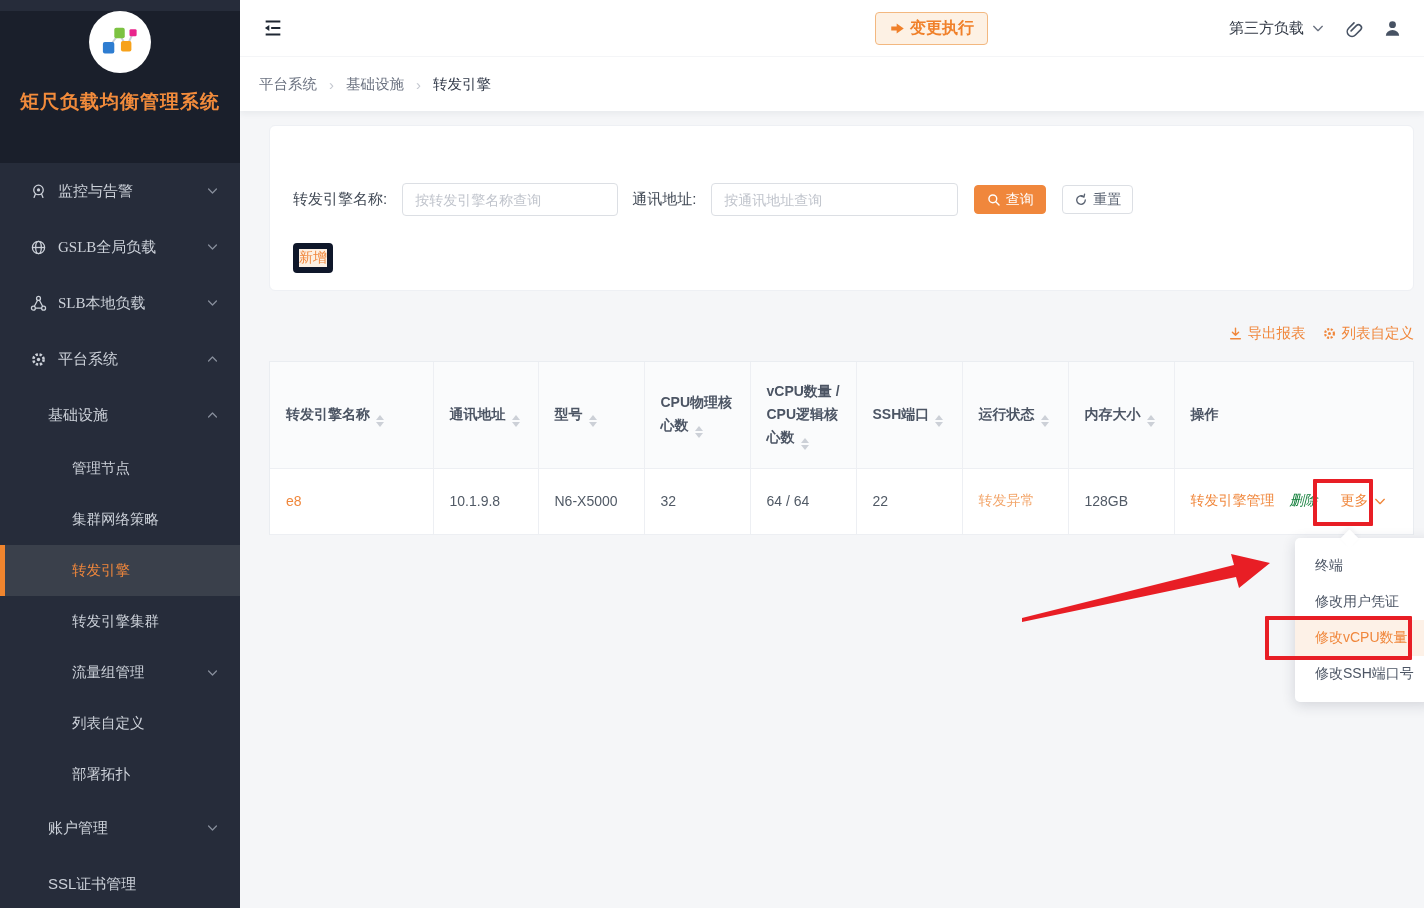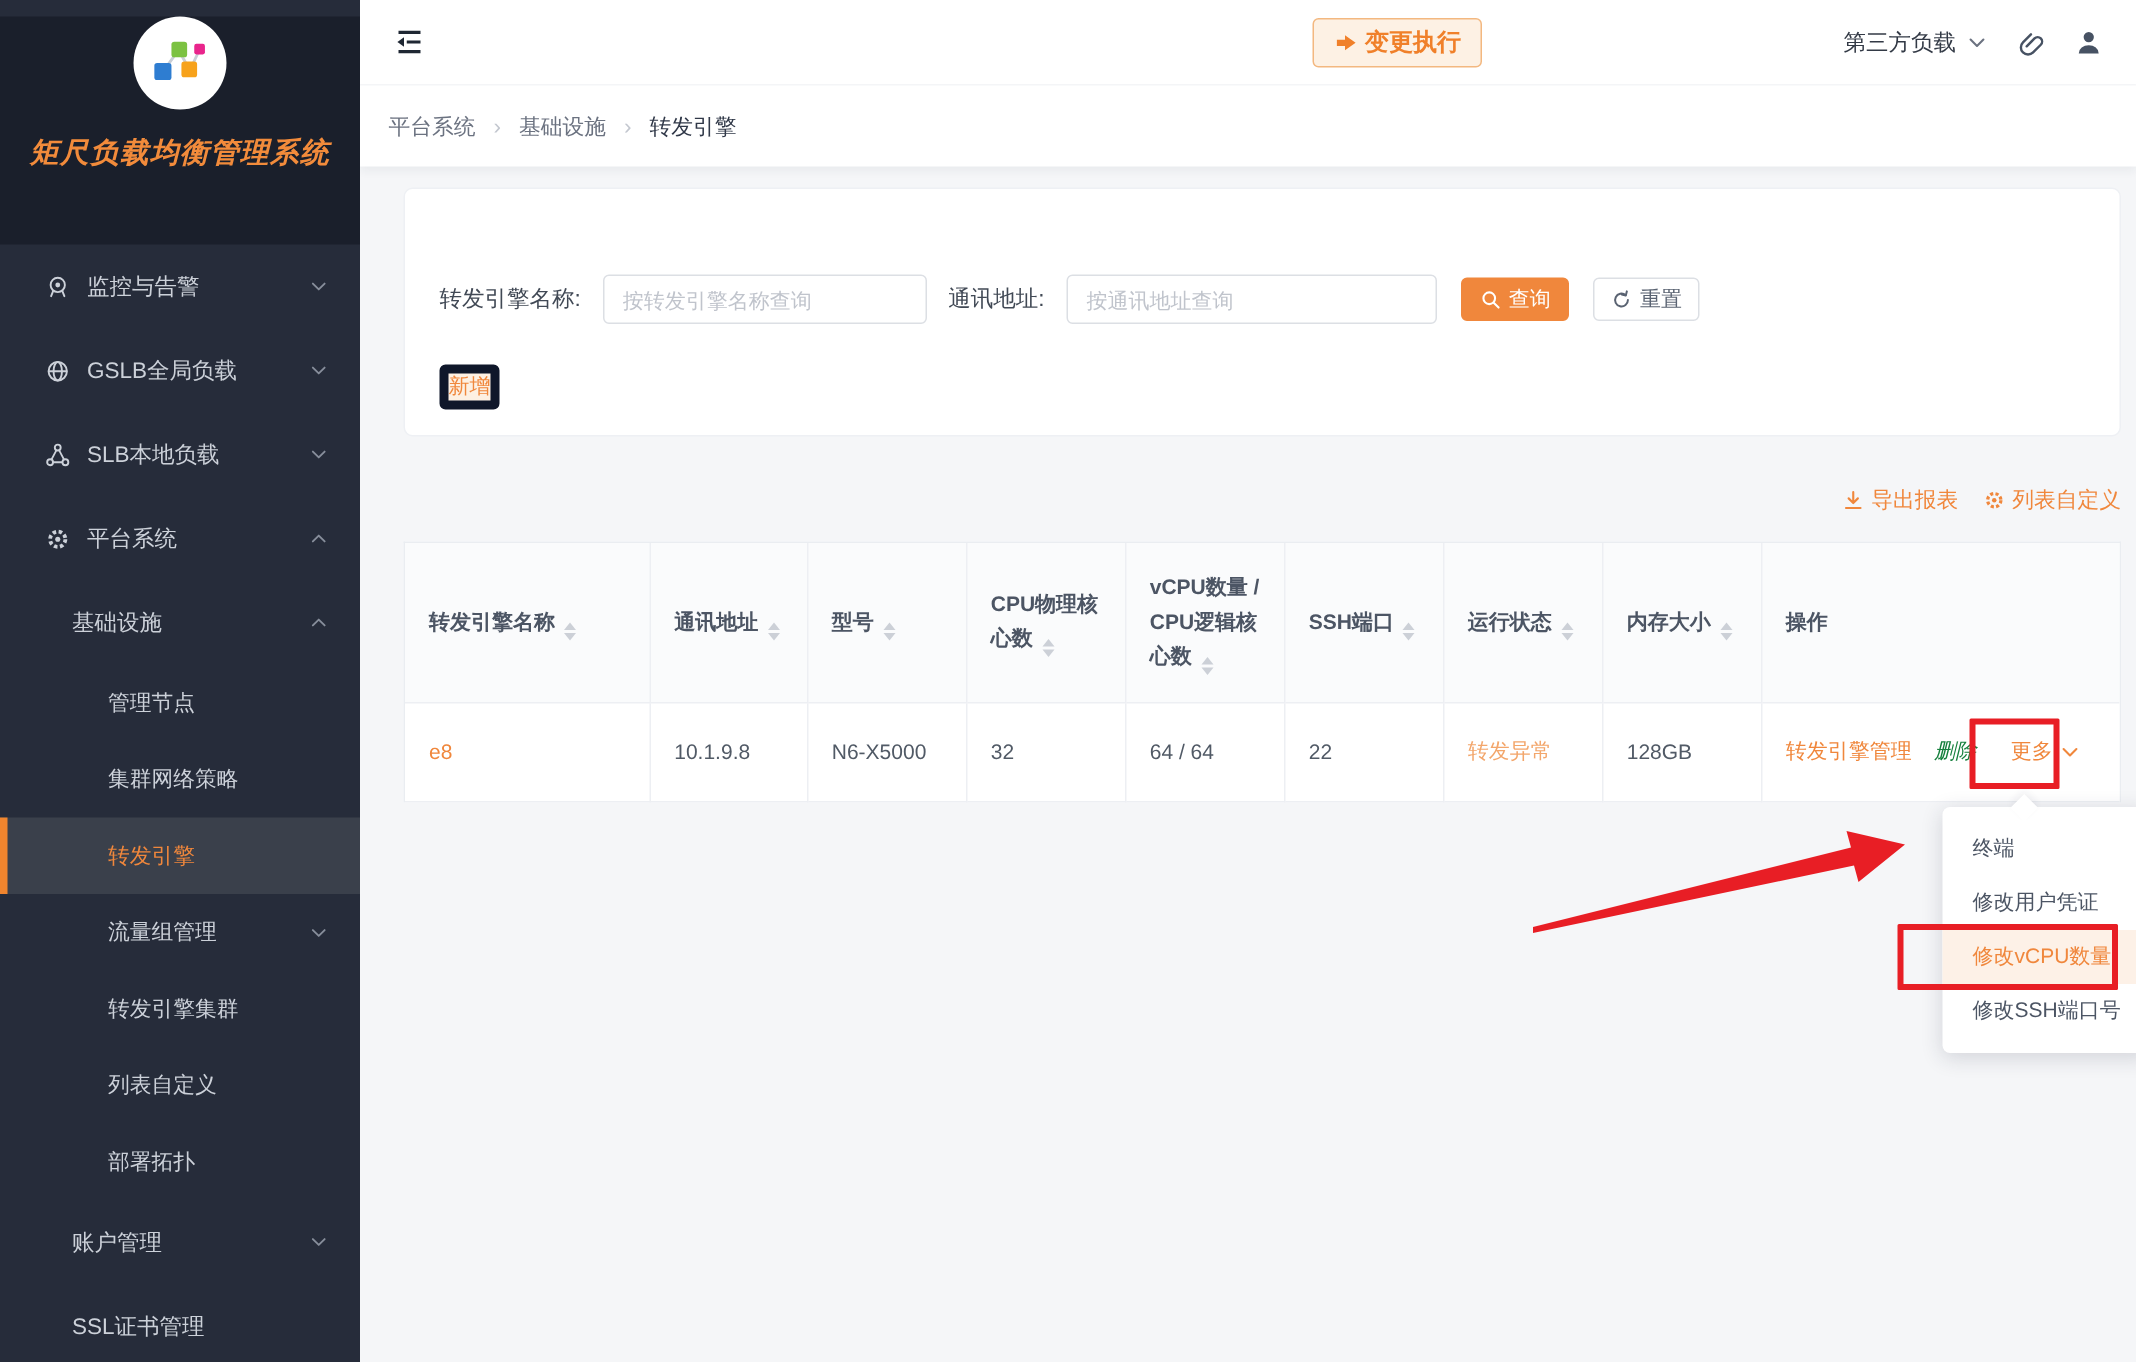--- a/index.html
+++ b/index.html
@@ -2,27 +2,27 @@
 <html><head>
 <meta charset="utf-8">
 <style>
   * { margin:0; padding:0; box-sizing:border-box; }
   html,body { width:1424px; height:908px; }
   body { font-family:"Liberation Sans","DejaVu Sans",sans-serif; background:#f5f6f8; color:#555e6b; overflow:hidden; }
   #page { position:relative; width:1424px; height:908px; background:#f5f6f8; overflow:hidden; }
 
   
   .sidebar { position:absolute; left:0; top:0; width:240px; height:908px; background:#262c3a; z-index:10; }
-  .logo-block { height:152px; background:#1a1f2b; text-align:center;font-style:italic; }
+  .logo-block { height:152px; background:#1a1f2b; text-align:center; }
   .logo-circle { width:62px; height:62px; background:#fff; border-radius:50%; margin:11px auto 0; display:flex; align-items:center; justify-content:center; }
   .app-title { margin-top:16px; color:#f28b3b; font-size:19px; font-weight:bold; letter-spacing:1px; }
   .nav-item { position:relative; display:flex; align-items:center; color:#ccd1d9; cursor:pointer; font-size:15px; }
   .nav-item .nicon { width:17px; height:17px; margin-left:30px; margin-right:11px; color:#ccd1d9; flex:0 0 auto; }
   .nav-item .chev { position:absolute; right:22px; color:#878e9b; width:11px; height:8px; }
-  .lvl1 { height:56px; }
+  .lvl1 { height:56px;font-family:Liberation Serif, serif; }
   .lvl2 { height:56px; padding-left:48px; font-size:15px; }
   .lvl3 { height:51px; padding-left:72px; font-size:14.5px; }
   .lvl3.active { background:#3a404b; color:#f0873c; }
   .lvl3.active::before { content:""; position:absolute; left:0; top:0; bottom:0; width:5px; background:#f0852e; }
 
   
   .topbar { position:absolute; left:240px; top:0; width:1184px; height:56px; background:#fff; z-index:5; }
   .fold-btn { position:absolute; left:22px; top:17px; width:22px; height:22px; color:#1f2733; cursor:pointer; }
   .change-exec { position:absolute; left:635px; top:12px; height:33px; padding:0 13px; display:flex; align-items:center; gap:4px;
      background:#fdf1e4; border:1px solid #f3b880; border-radius:4px; color:#f0802a; font-size:16px; font-weight:bold; cursor:pointer; }
@@ -218,27 +218,27 @@
     <div class="nav-item lvl3">
       <span>管理节点</span>
     </div>
     <div class="nav-item lvl3">
       <span>集群网络策略</span>
     </div>
     <div class="nav-item lvl3 active">
       <span>转发引擎</span>
     </div>
     <div class="nav-item lvl3">
+      <span>转发引擎集群</span>
+    </div>
+    <div class="nav-item lvl3">
       <span>流量组管理</span>
       <svg class="chev">
           <use href="#i-chev-down"></use>
         </svg>
-    </div>
-    <div class="nav-item lvl3">
-      <span>转发引擎集群</span>
     </div>
     <div class="nav-item lvl3">
       <span>列表自定义</span>
     </div>
     <div class="nav-item lvl3">
       <span>部署拓扑</span>
     </div>
     <div class="nav-item lvl2">
       <span>账户管理</span>
       <svg class="chev">

